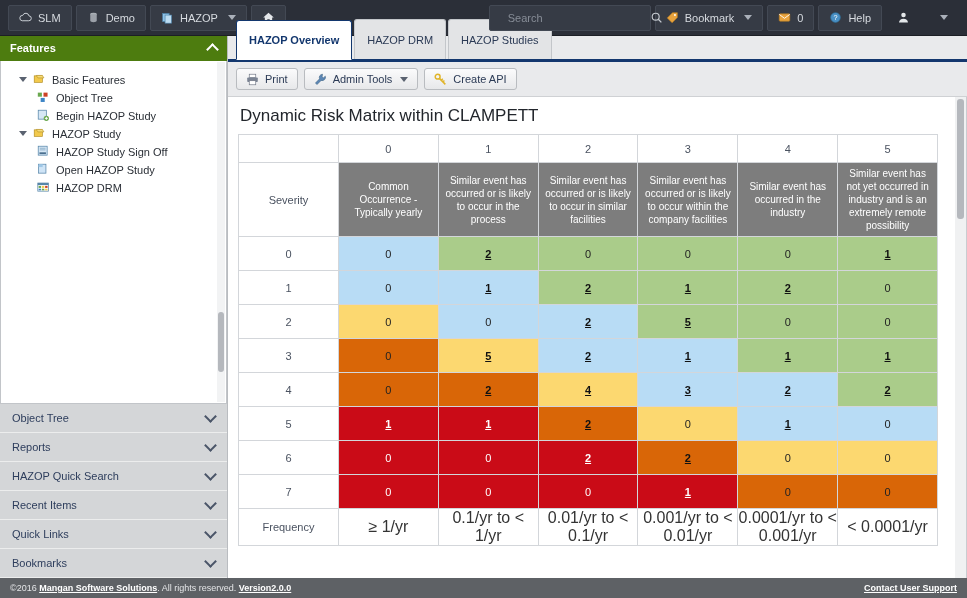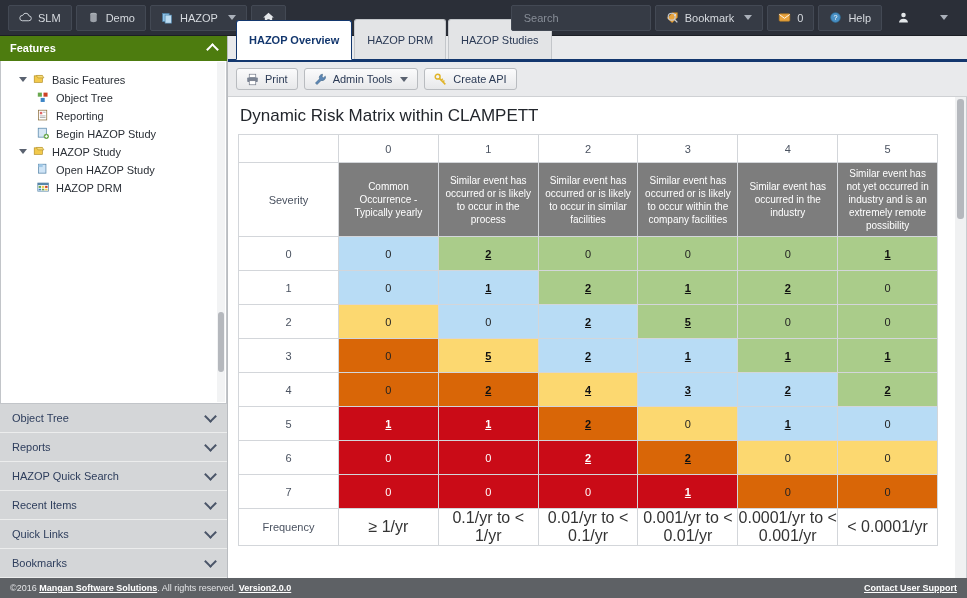--- a/index.html
+++ b/index.html
@@ -25,23 +25,23 @@
     white-space: nowrap; cursor: pointer;
   }
   .tb-btn.plain { background: transparent; border-color: transparent; }
   .tb-caret {
     width: 0; height: 0; border-left: 4px solid transparent;
     border-right: 4px solid transparent; border-top: 5px solid #aab0b9;
     margin-left: 4px;
   }
   .tb-spacer { flex: 1; }
   .search-wrap {
-    position: relative; width: 140px; height: 26px;
+    position: relative; width: 162px; height: 26px;
     background: #363b45; border: 1px solid #434954; border-radius: 2px;
-    display: flex; align-items: center; padding: 0 12px;
+    display: flex; align-items: center; padding: 0 18px;
   }
   .search-wrap input {
     background: transparent; border: 0; outline: none; flex: 1;
     color: #cfd4da; font-size: 11px; font-family: "Liberation Sans", sans-serif;
   }
   .search-wrap input::placeholder { color: #878d97; }
   .badge-count { color: #d7dbe0; font-size: 11px; }
   .icon-sq { width: 13px; height: 13px; display: inline-block; flex: none; }
 
   
@@ -292,43 +292,42 @@
           <div class="tree-row lvl2">
             <svg class="ti" viewBox="0 0 16 16">
               <rect x="1" y="2" width="5" height="5" fill="#6aa84f"></rect>
               <rect x="8" y="2" width="5" height="5" fill="#cc4125"></rect>
               <rect x="4.5" y="8.5" width="5" height="5" fill="#3d85c6"></rect>
             </svg>
             <span>Object Tree</span>
           </div>
           <div class="tree-row lvl2">
             <svg class="ti" viewBox="0 0 16 16">
-              <rect x="2" y="1.5" width="10" height="12" fill="#fff" stroke="#8a6d3b" stroke-width=".9"></rect>
-              <rect x="3.5" y="3.5" width="3" height="3" fill="#e06666"></rect>
-              <line x1="7.5" y1="4" x2="10.5" y2="4" stroke="#888" stroke-width=".8"></line>
-              <line x1="3.5" y1="8.5" x2="10.5" y2="8.5" stroke="#888" stroke-width=".8"></line>
-              <line x1="3.5" y1="10.5" x2="10.5" y2="10.5" stroke="#888" stroke-width=".8"></line>
-            </svg>
-            <span>Reporting</span>
-          </div>
-          <div class="tree-row lvl2">
-            <svg class="ti" viewBox="0 0 16 16">
               <rect x="1.5" y="1.5" width="10" height="11" fill="#d6e7f5" stroke="#5584a8" stroke-width=".9"></rect>
               <circle cx="11.5" cy="11.5" r="3.2" fill="#6aa84f"></circle>
               <path d="M11.5 9.7v3.6M9.7 11.5h3.6" stroke="#fff" stroke-width="1.2"></path>
             </svg>
             <span>Begin HAZOP Study</span>
           </div>
           <div class="tree-row">
             <span class="tw"></span>
             <svg class="ti" viewBox="0 0 16 16">
               <rect x="1.5" y="3.5" width="10" height="8" fill="#f2c94c" stroke="#b08a1c" stroke-width=".8"></rect>
               <path d="M4 3 11.5 3 13.5 6 6 6z" fill="#f7dc7a" stroke="#b08a1c" stroke-width=".7"></path>
             </svg>
             <span>HAZOP Study</span>
+          </div>
+          <div class="tree-row lvl2">
+            <svg class="ti" viewBox="0 0 16 16">
+              <rect x="1.5" y="1.5" width="11" height="11" fill="#d6e7f5" stroke="#5584a8" stroke-width=".9"></rect>
+              <rect x="3" y="9" width="8" height="2.2" fill="#4a6f8f"></rect>
+              <line x1="3.5" y1="4" x2="10.5" y2="4" stroke="#7aa0bd" stroke-width=".9"></line>
+              <line x1="3.5" y1="6" x2="10.5" y2="6" stroke="#7aa0bd" stroke-width=".9"></line>
+            </svg>
+            <span>HAZOP Study Sign Off</span>
           </div>
           <div class="tree-row lvl2">
             <svg class="ti" viewBox="0 0 16 16">
               <rect x="2" y="1.5" width="9" height="11" fill="#cfe4f6" stroke="#5584a8" stroke-width=".9"></rect>
               <path d="M2 1.5h5v3.5H2z" fill="#9ec7e6"></path>
             </svg>
             <span>Open HAZOP Study</span>
           </div>
           <div class="tree-row lvl2">
             <svg class="ti" viewBox="0 0 16 16">

